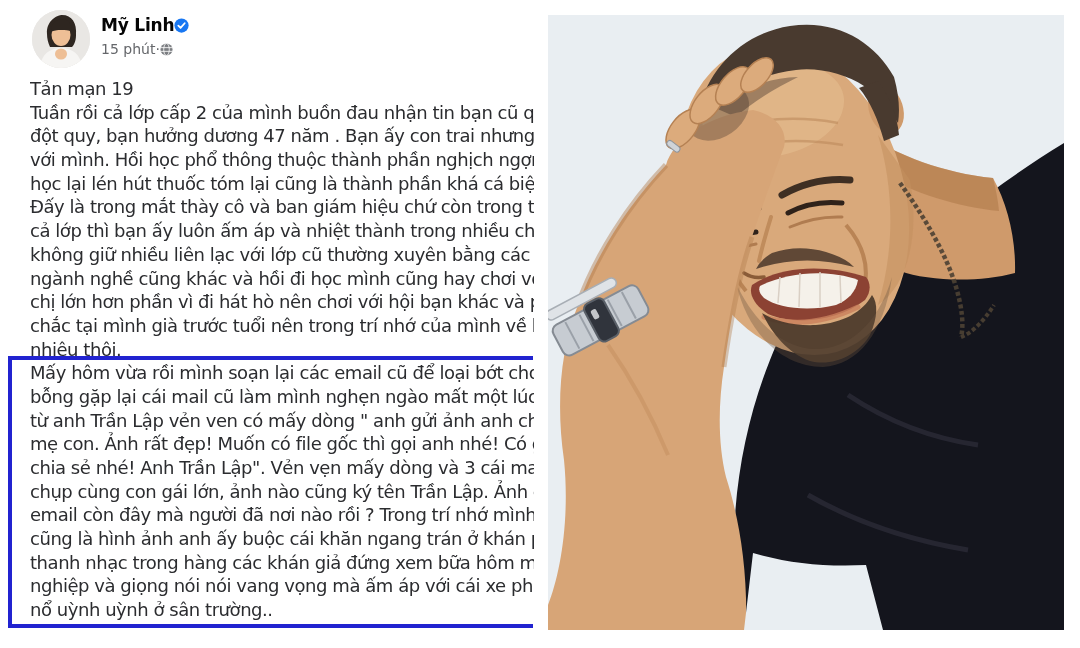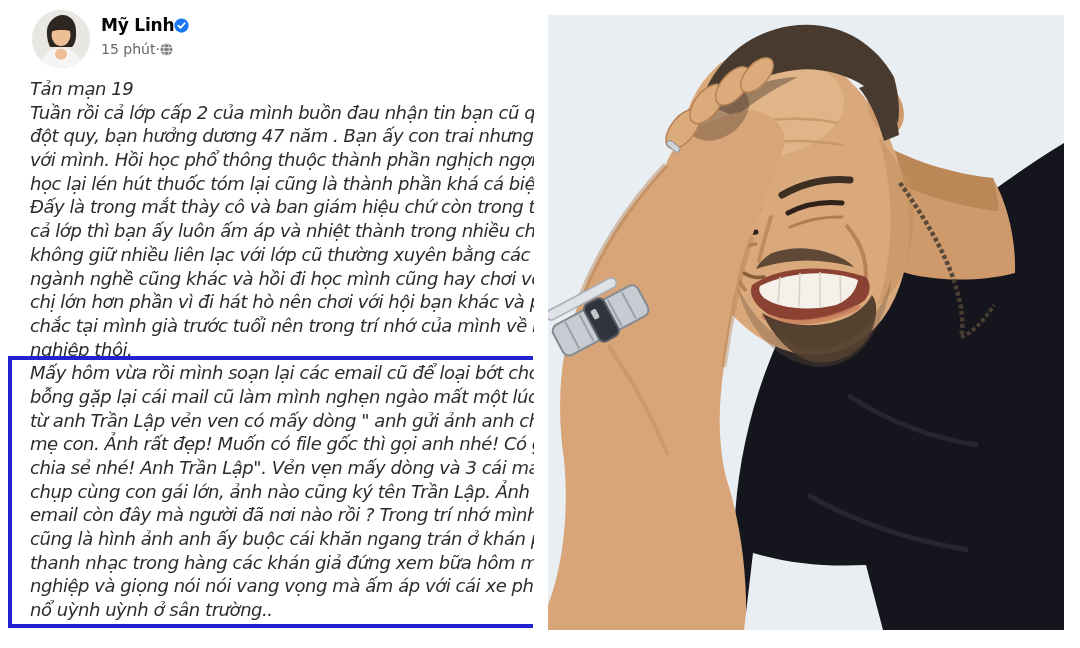--- a/index.html
+++ b/index.html
@@ -10,21 +10,21 @@
   .post{position:absolute;left:0;top:0;width:548px;height:648px;background:#fff;}
   .avatar{position:absolute;left:32px;top:10px;width:58px;height:58px;border-radius:50%;overflow:hidden;background:#e9e7e4;}
   .name-row{position:absolute;left:101px;top:15px;display:flex;align-items:center;gap:0;}
   .author{font-size:17px;font-weight:bold;color:#050505;letter-spacing:-0.2px;}
   .badge{width:15px;height:15px;display:block;}
   .meta-row{position:absolute;left:101px;top:41px;display:flex;align-items:center;color:#65676b;font-size:14px;}
   .globe{width:13px;height:13px;display:block;opacity:.95;}
 
   .body-text{position:absolute;left:30px;top:77px;width:504px;}
   .line{white-space:nowrap;overflow:hidden;height:23.7px;line-height:23.7px;
-        font-size:18px;letter-spacing:-0.45px;color:#2b2c2f;font-style:italic;}
+        font-size:18px;letter-spacing:-0.45px;color:#2b2c2f;}
 
   .annotation-box{position:absolute;left:8px;top:356px;width:525px;height:272px;
         border:4px solid #2123d0;border-right:none;box-sizing:border-box;pointer-events:none;}
 
   
   .photo{position:absolute;left:548px;top:15px;width:516px;height:615px;overflow:hidden;}
   .photo svg{display:block;}
 </style>
 </head>
 <body>
@@ -68,21 +68,21 @@
       <div class="line">Tuần rồi cả lớp cấp 2 của mình buồn đau nhận tin bạn cũ qua đ</div>
       <div class="line">đột quy, bạn hưởng dương 47 năm . Bạn ấy con trai nhưng cùng</div>
       <div class="line">với mình. Hồi học phổ thông thuộc thành phần nghịch ngợm, h</div>
       <div class="line">học lại lén hút thuốc tóm lại cũng là thành phần khá cá biệt tron</div>
       <div class="line">Đấy là trong mắt thày cô và ban giám hiệu chứ còn trong trí nh</div>
       <div class="line">cả lớp thì bạn ấy luôn ấm áp và nhiệt thành trong nhiều chuyện</div>
       <div class="line">không giữ nhiều liên lạc với lớp cũ thường xuyên bằng các bạn</div>
       <div class="line">ngành nghề cũng khác và hồi đi học mình cũng hay chơi với các</div>
       <div class="line">chị lớn hơn phần vì đi hát hò nên chơi với hội bạn khác và phần</div>
       <div class="line">chắc tại mình già trước tuổi nên trong trí nhớ của mình về bạn</div>
-      <div class="line">nghiệp thôi.</div>
+      <div class="line">nhiêu thôi.</div>
       <div class="line">Mấy hôm vừa rồi mình soạn lại các email cũ để loại bớt cho đỡ</div>
       <div class="line">bỗng gặp lại cái mail cũ làm mình nghẹn ngào mất một lúc. Em</div>
       <div class="line">từ anh Trần Lập vẻn ven có mấy dòng " anh gửi ảnh anh chụp tr</div>
       <div class="line">mẹ con. Ảnh rất đẹp! Muốn có file gốc thì gọi anh nhé! Có gì ha</div>
       <div class="line">chia sẻ nhé! Anh Trần Lập". Vẻn vẹn mấy dòng và 3 cái mail đầy</div>
       <div class="line">chụp cùng con gái lớn, ảnh nào cũng ký tên Trần Lập. Ảnh còn đ</div>
       <div class="line">email còn đây mà người đã nơi nào rồi ? Trong trí nhớ mình lúc</div>
       <div class="line">cũng là hình ảnh anh ấy buộc cái khăn ngang trán ở khán phòng</div>
       <div class="line">thanh nhạc trong hàng các khán giả đứng xem bữa hôm mình t</div>
       <div class="line">nghiệp và giọng nói nói vang vọng mà ấm áp với cái xe phân k</div>

